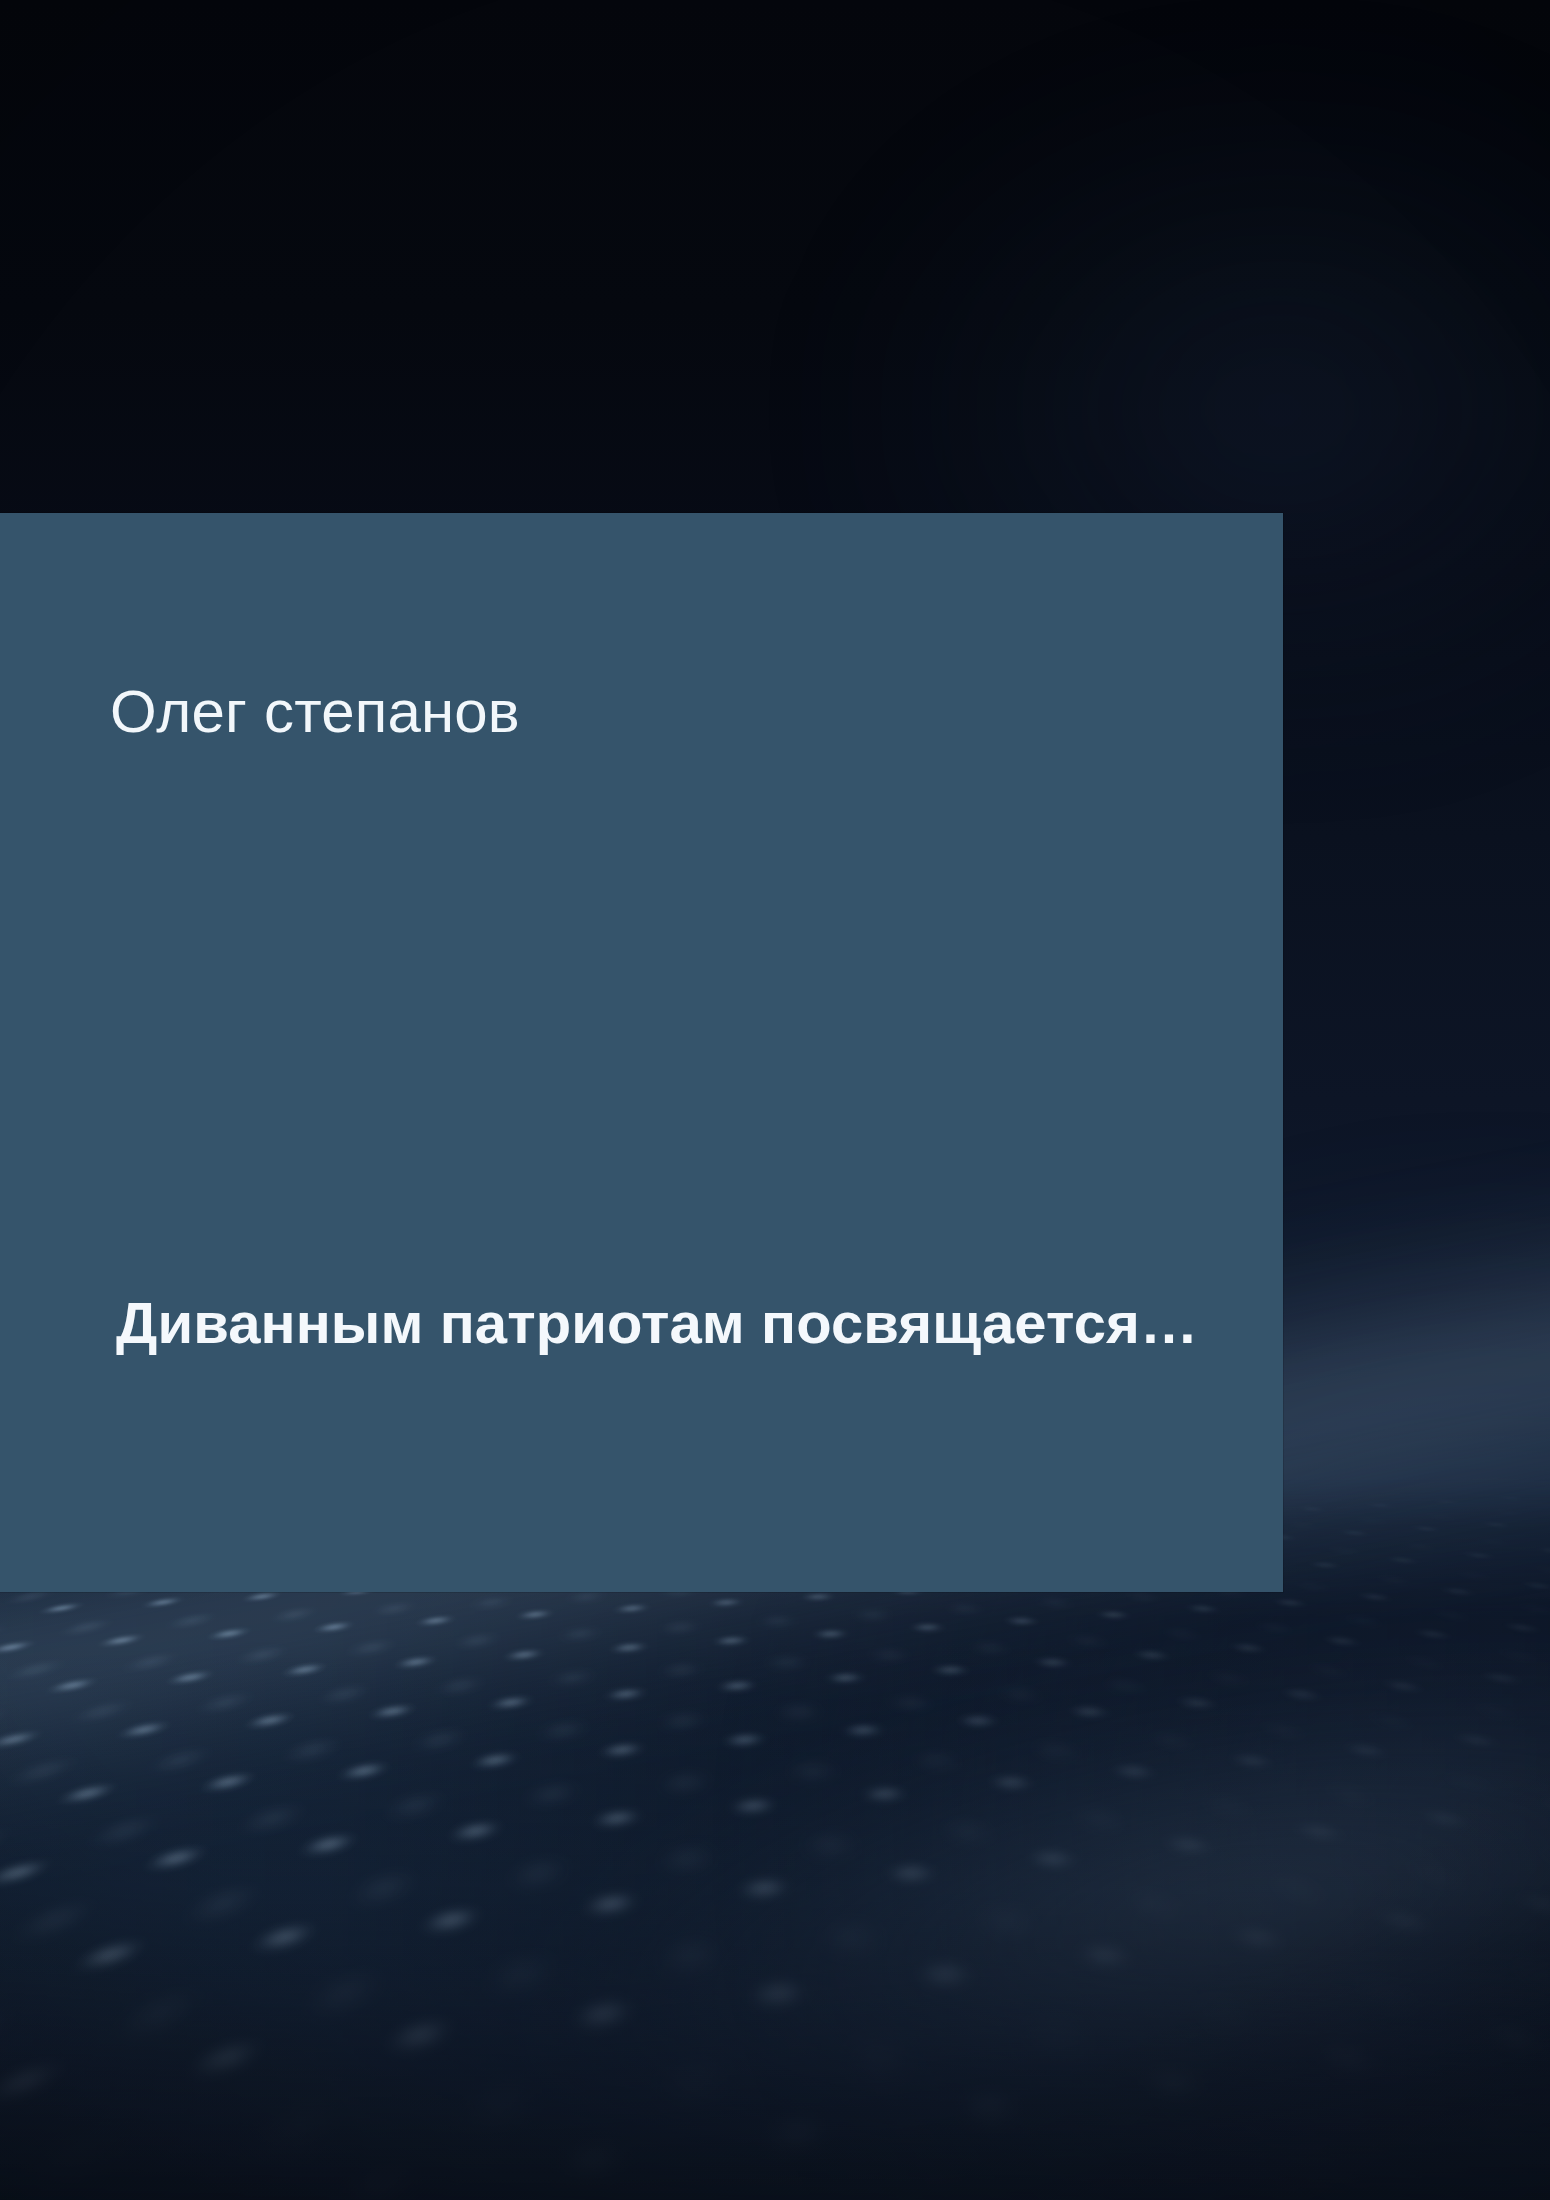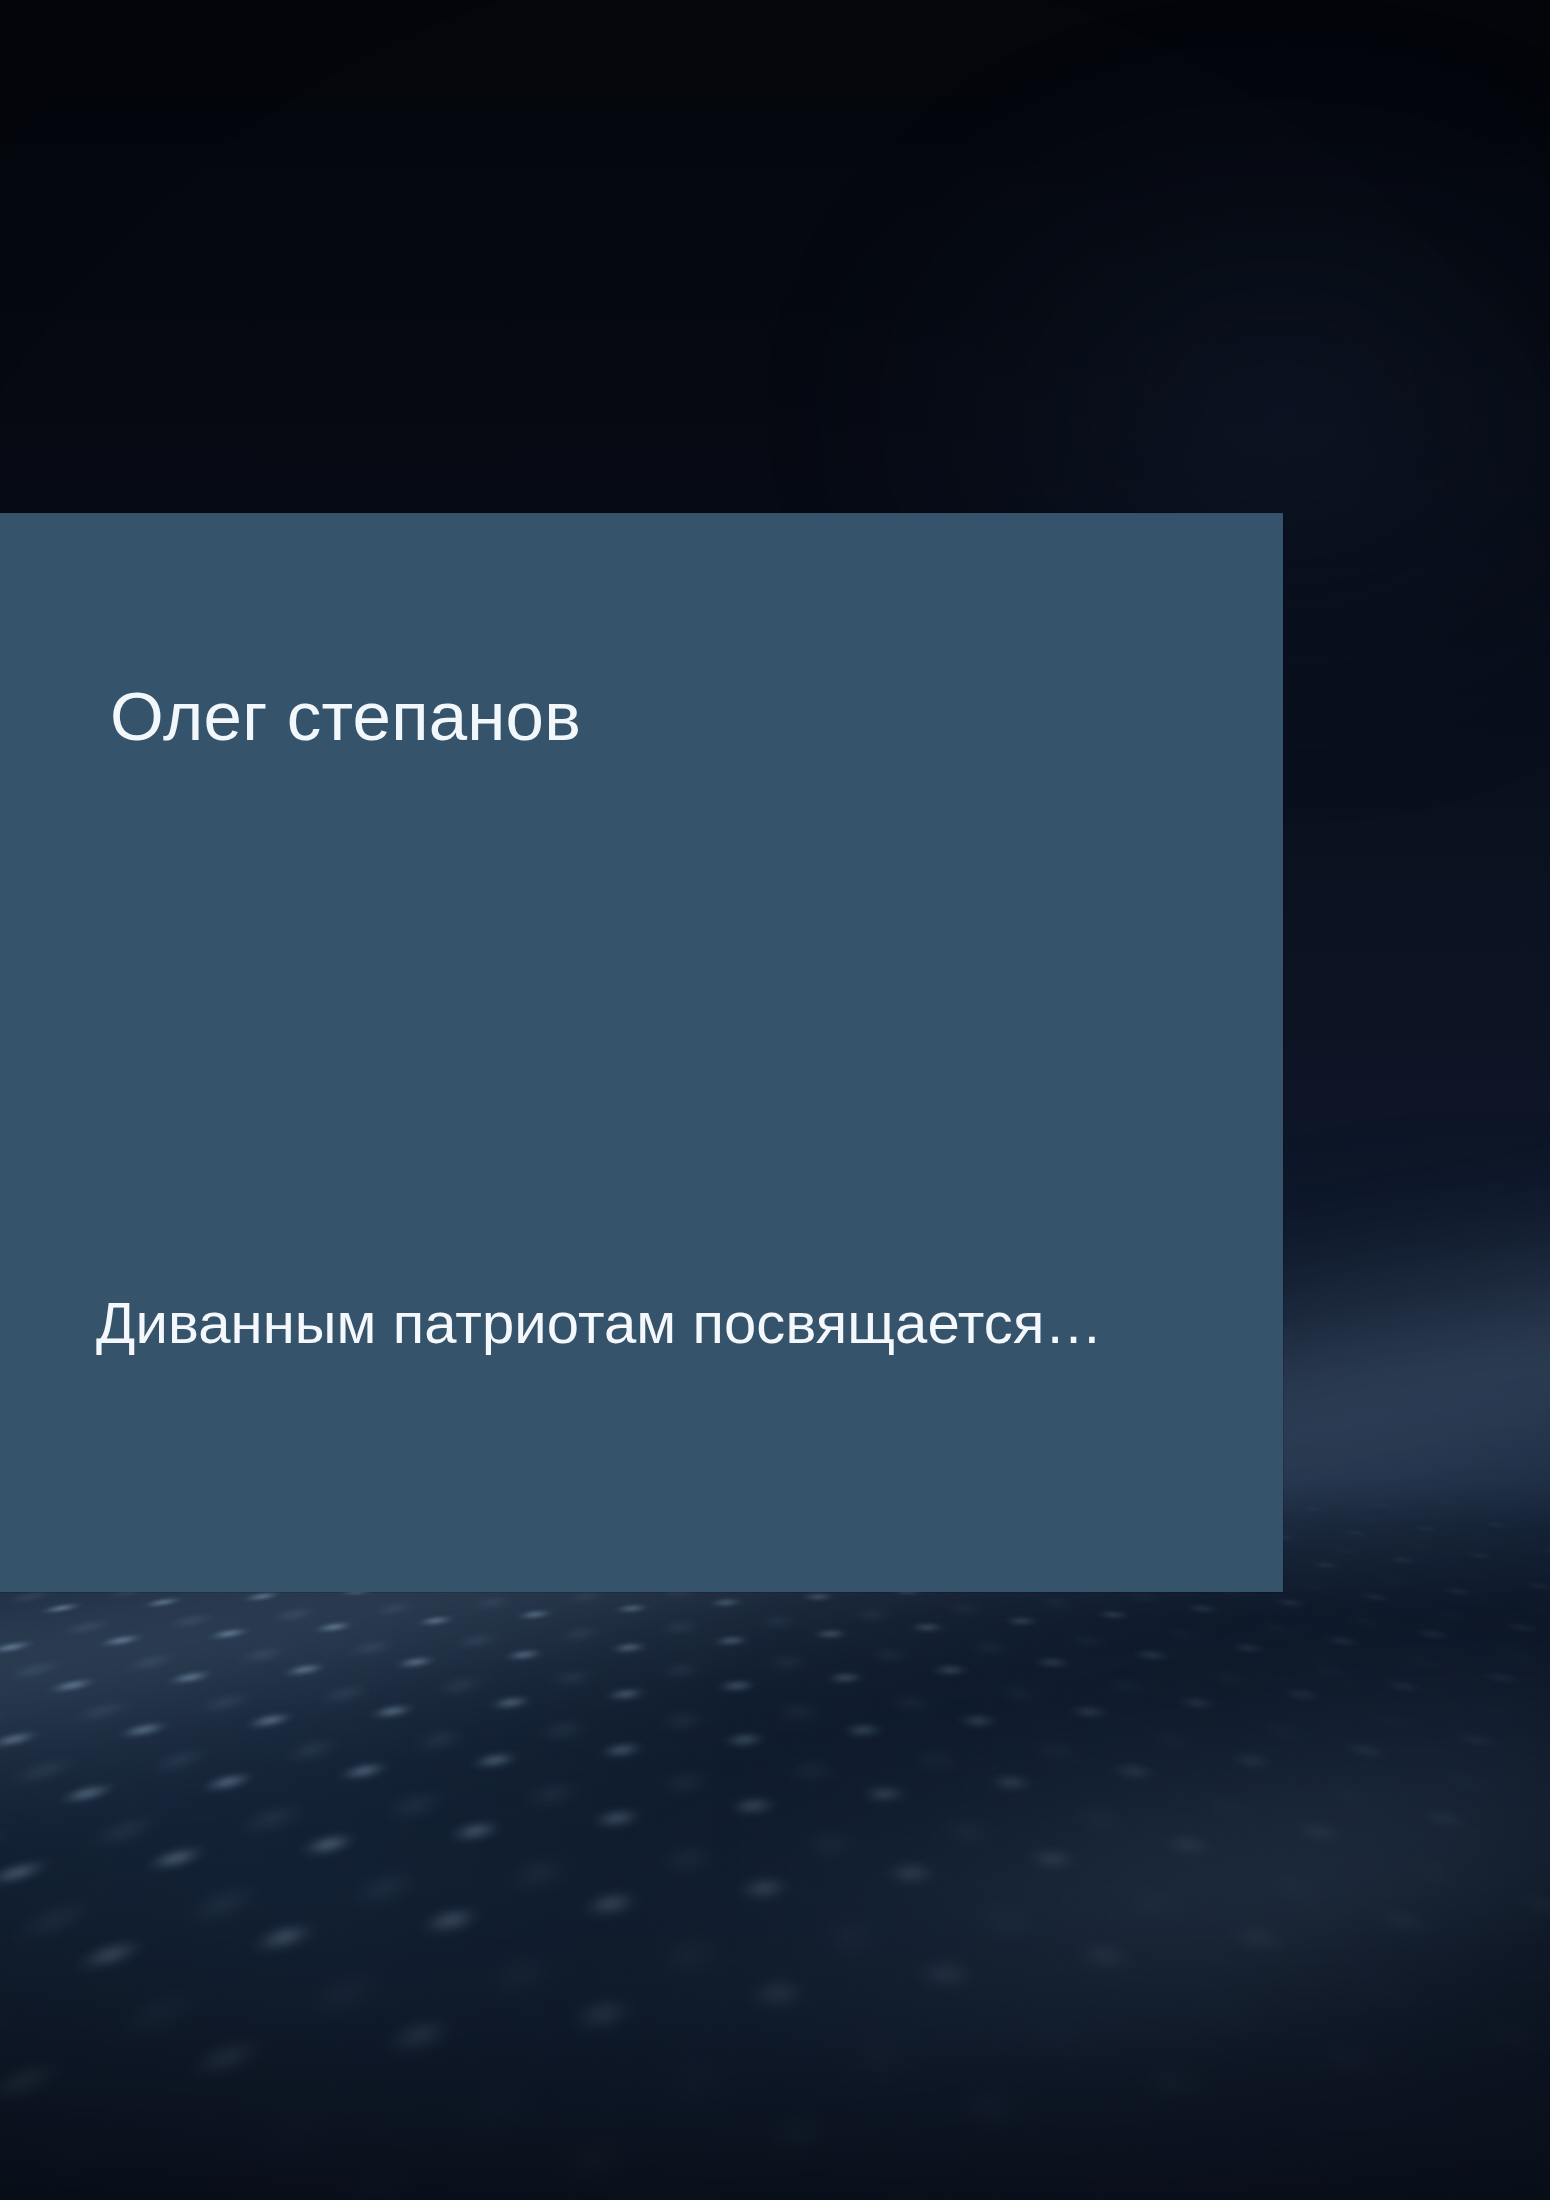--- a/index.html
+++ b/index.html
@@ -218,21 +218,21 @@
 
   .panel-inner {
     position: absolute;
     inset: 0;
   }
 
   .author {
     position: absolute;
     left: 110px;
     top: 682px;
-    font-size: 69px;
+    font-size: 60px;
     font-weight: 400;
     line-height: 1;
     color: #f2f7fb;
     letter-spacing: 0.2px;
     white-space: nowrap;
   }
 
   .title {
     position: absolute;
     left: 110px;
@@ -240,24 +240,24 @@
     font-size: 58px;
     font-weight: 400;
     line-height: 1.1;
     color: #f4f8fc;
     letter-spacing: 0.1px;
     white-space: nowrap;
   }
 
   .tagline {
     position: absolute;
-    left: 96px;
+    left: 116px;
     top: 1291px;
     font-size: 58px;
-    font-weight: 400;
+    font-weight: 700;
     line-height: 1.1;
     color: #f4f8fc;
     letter-spacing: 0.1px;
     white-space: nowrap;
   }
 </style>
 </head>
 <body>
 
 <div id="cover">

